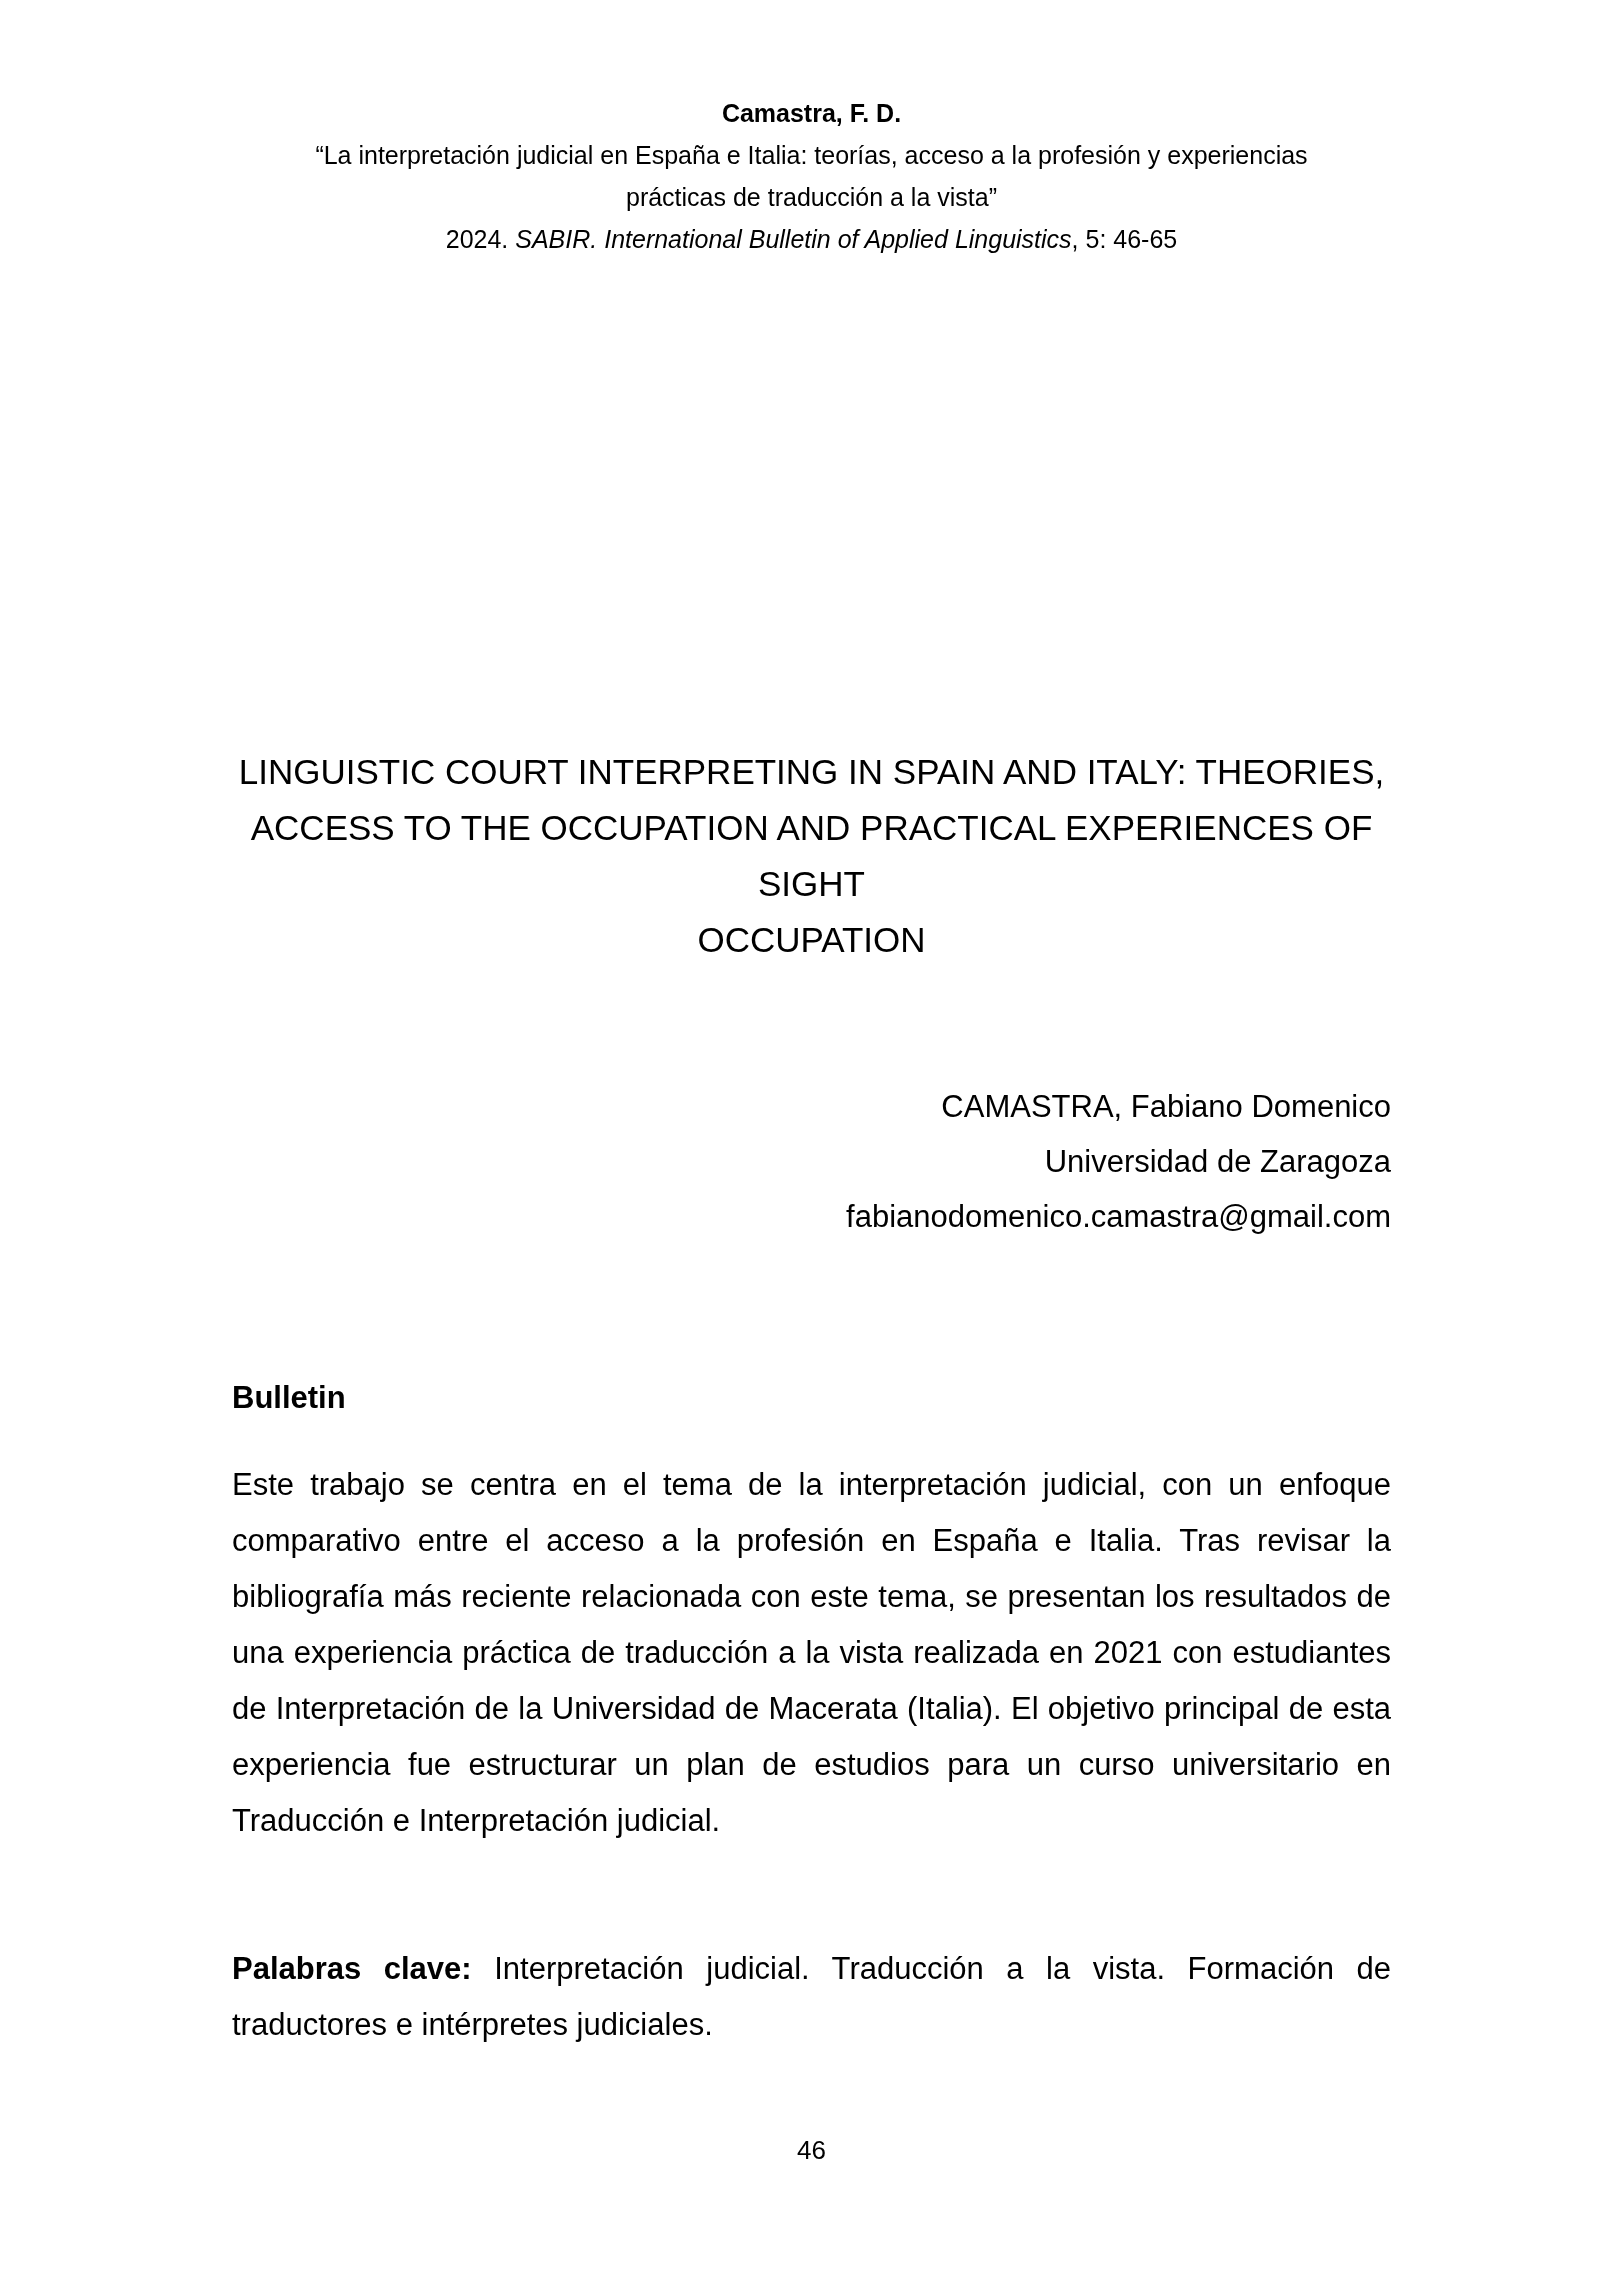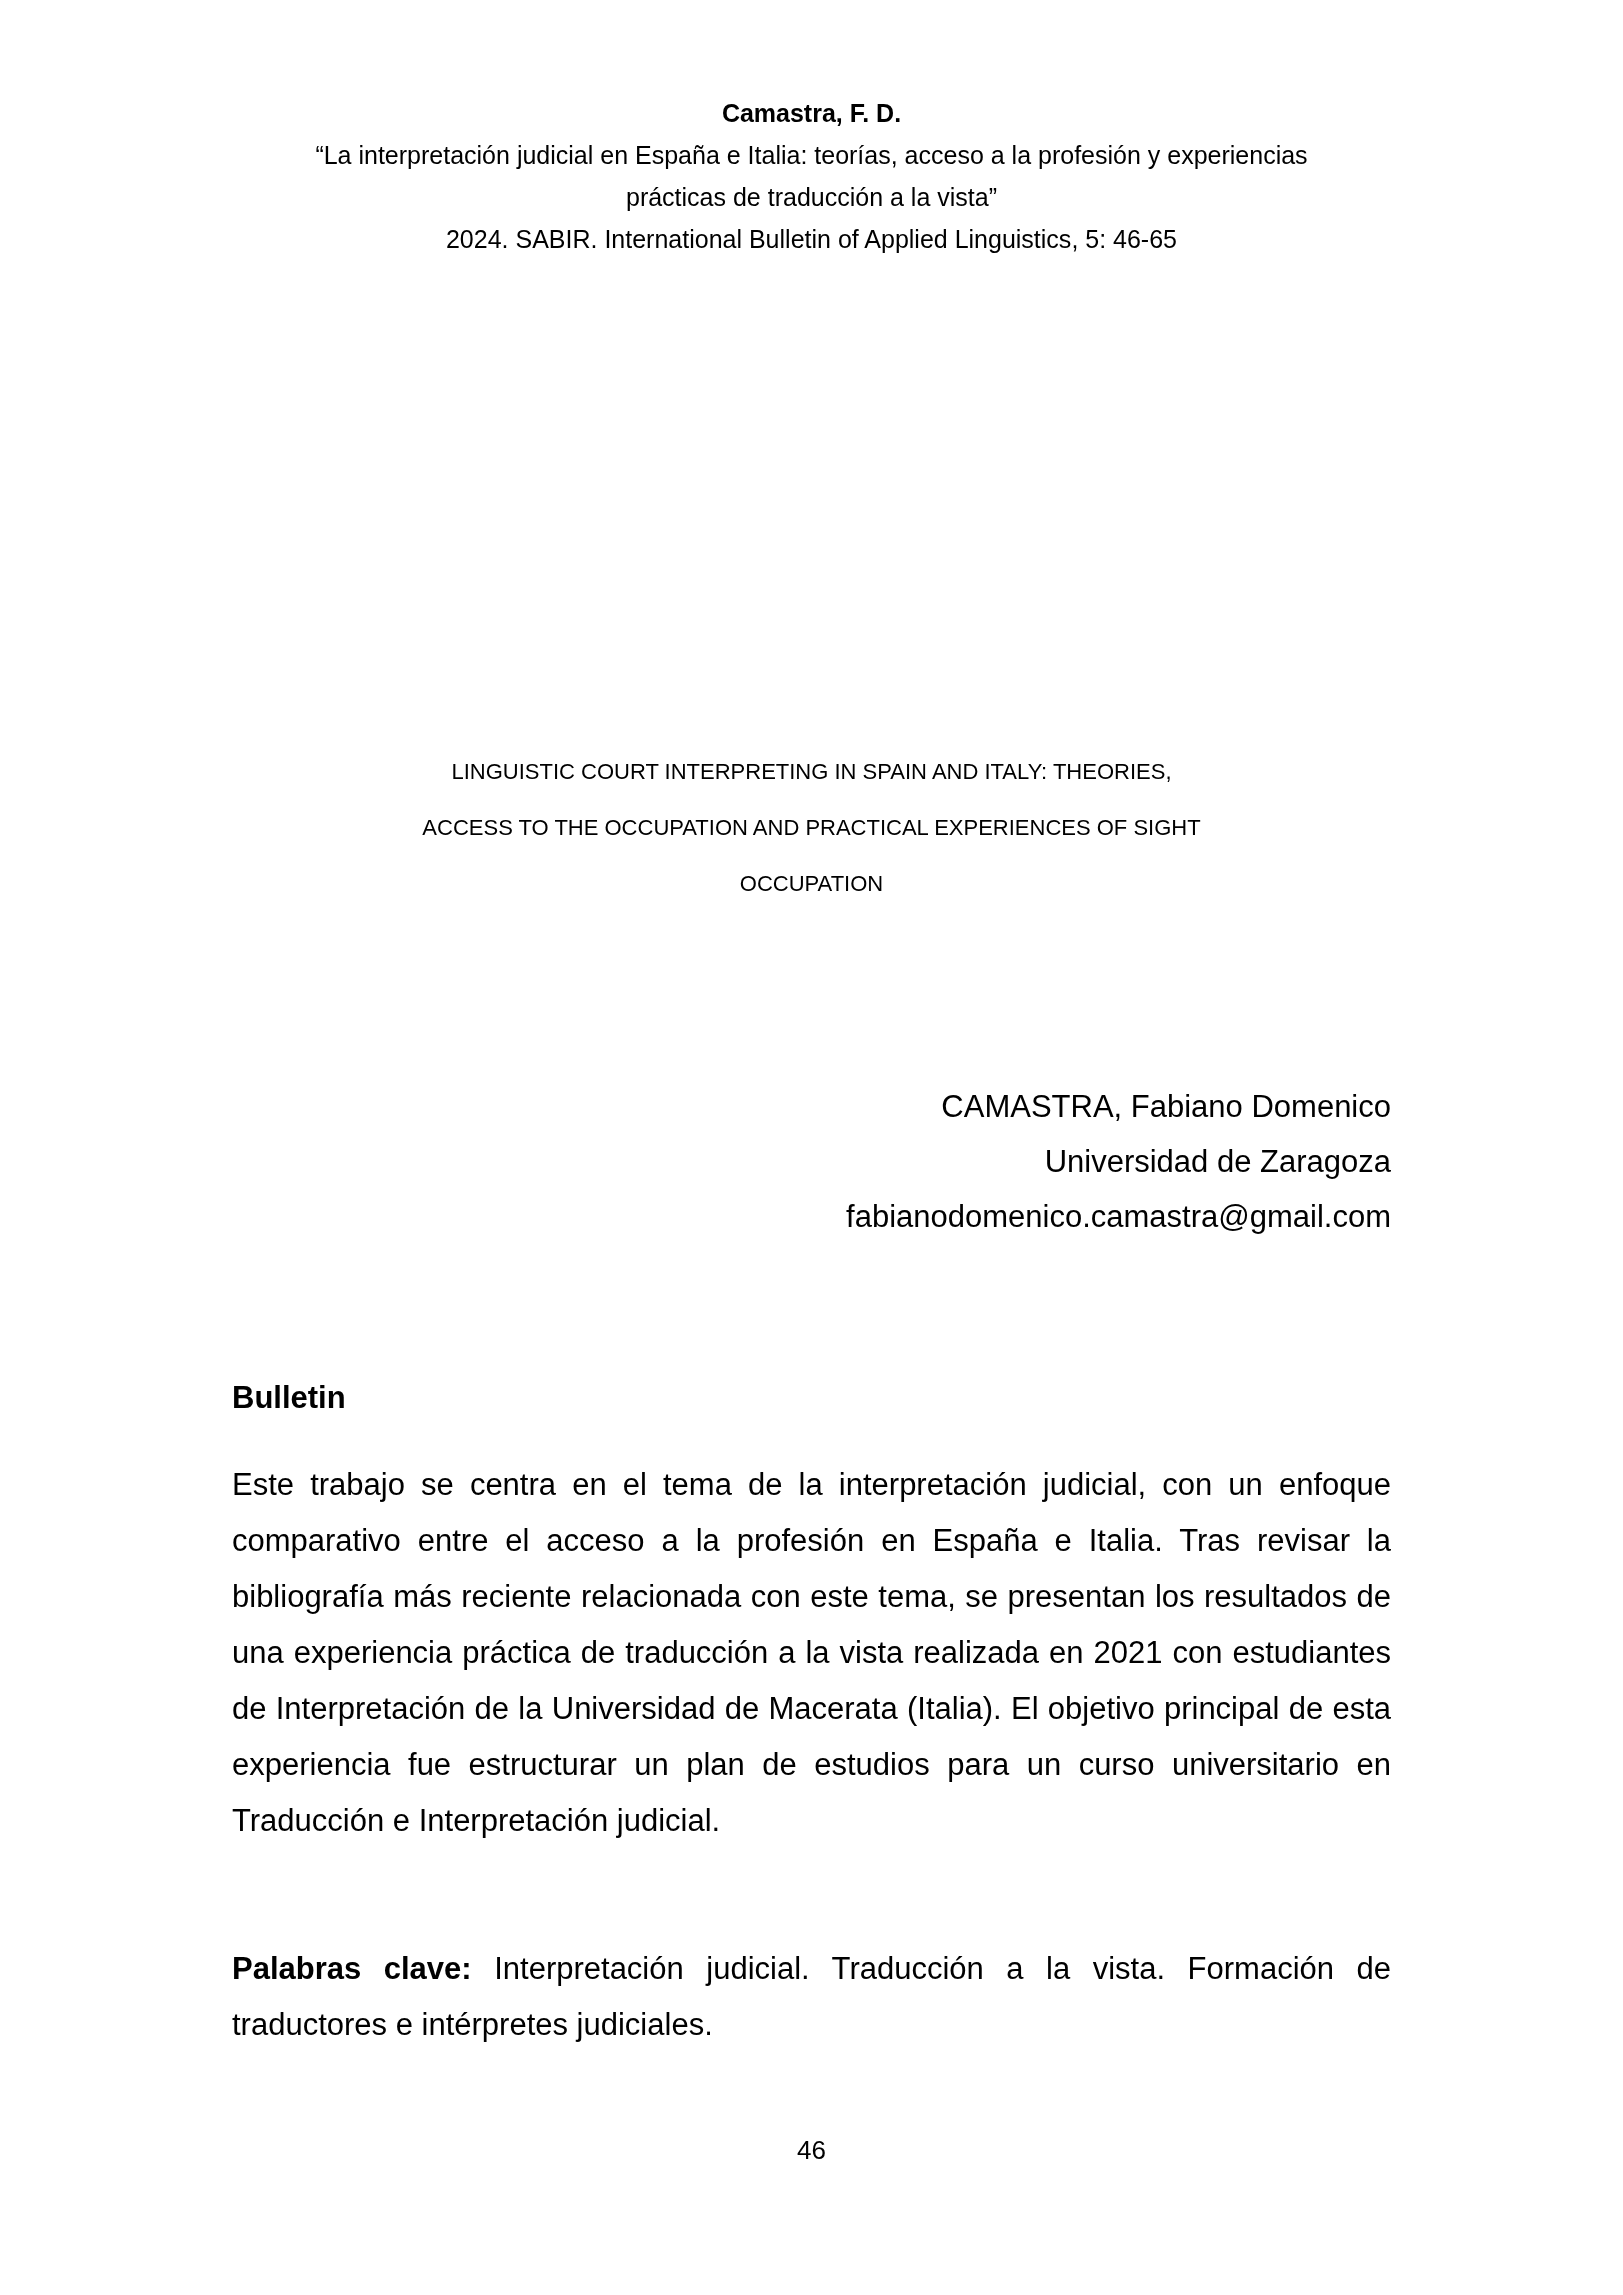--- a/index.html
+++ b/index.html
@@ -24,39 +24,39 @@
     .header {
       position: absolute;
       left: 232px;
       width: 1159px;
       top: 92px;
       text-align: center;
       font-size: 25px;
       line-height: 42px;
     }
     .header .author { font-weight: bold; }
-    .header .journal-name { }
+    .header .journal-name { font-style: italic; }
 
     .title-es {
       position: absolute;
       left: 232px;
       width: 1159px;
       top: 484px;
       text-align: center;
       font-weight: bold;
       font-size: 31px;
       line-height: 56px;
     }
     .title-en {
       position: absolute;
       left: 232px;
       width: 1159px;
       top: 744px;
       text-align: center;
-      font-size: 22px;
+      font-size: 35px;
       line-height: 56px;
     }
     .author-block {
       position: absolute;
       left: 232px;
       width: 1159px;
       top: 1079px;
       text-align: right;
       font-size: 31px;
       line-height: 55px;

